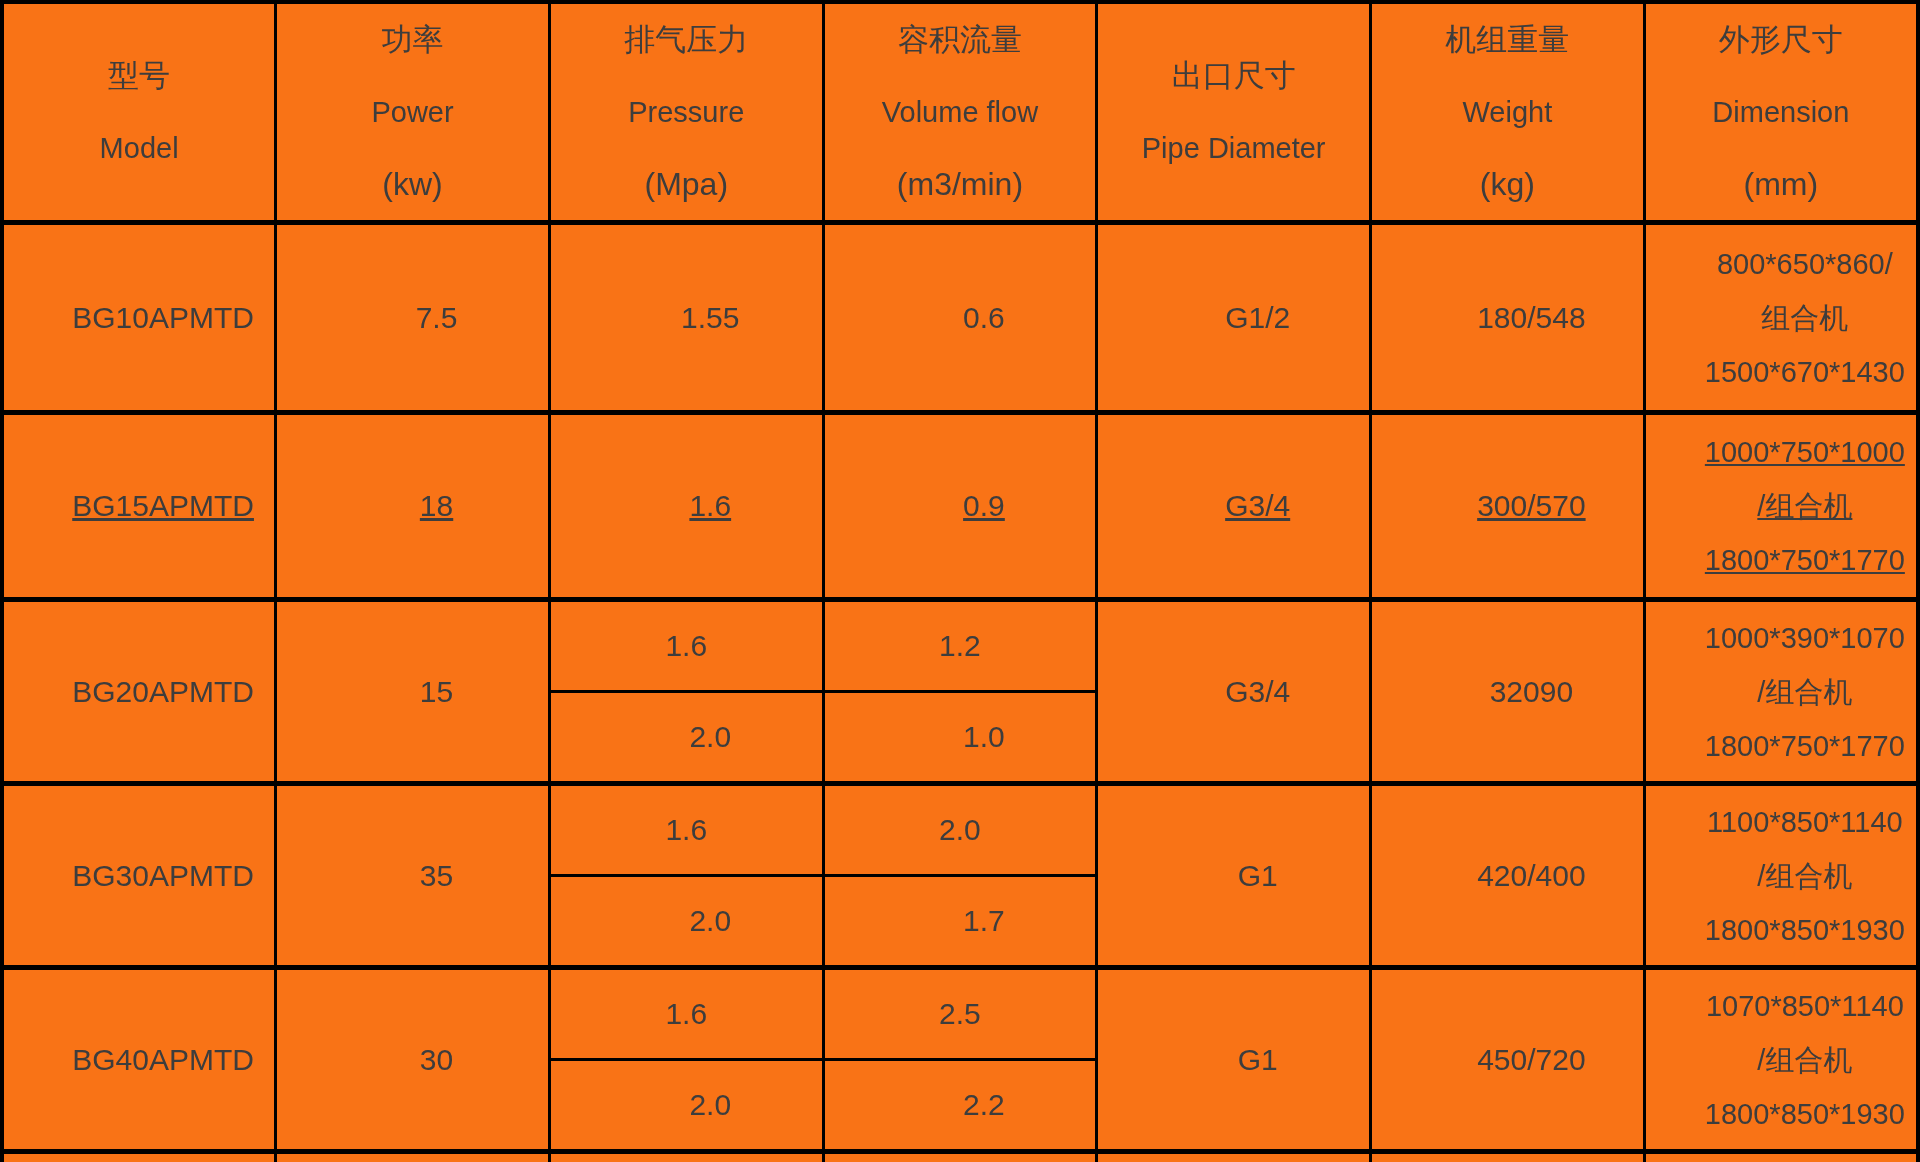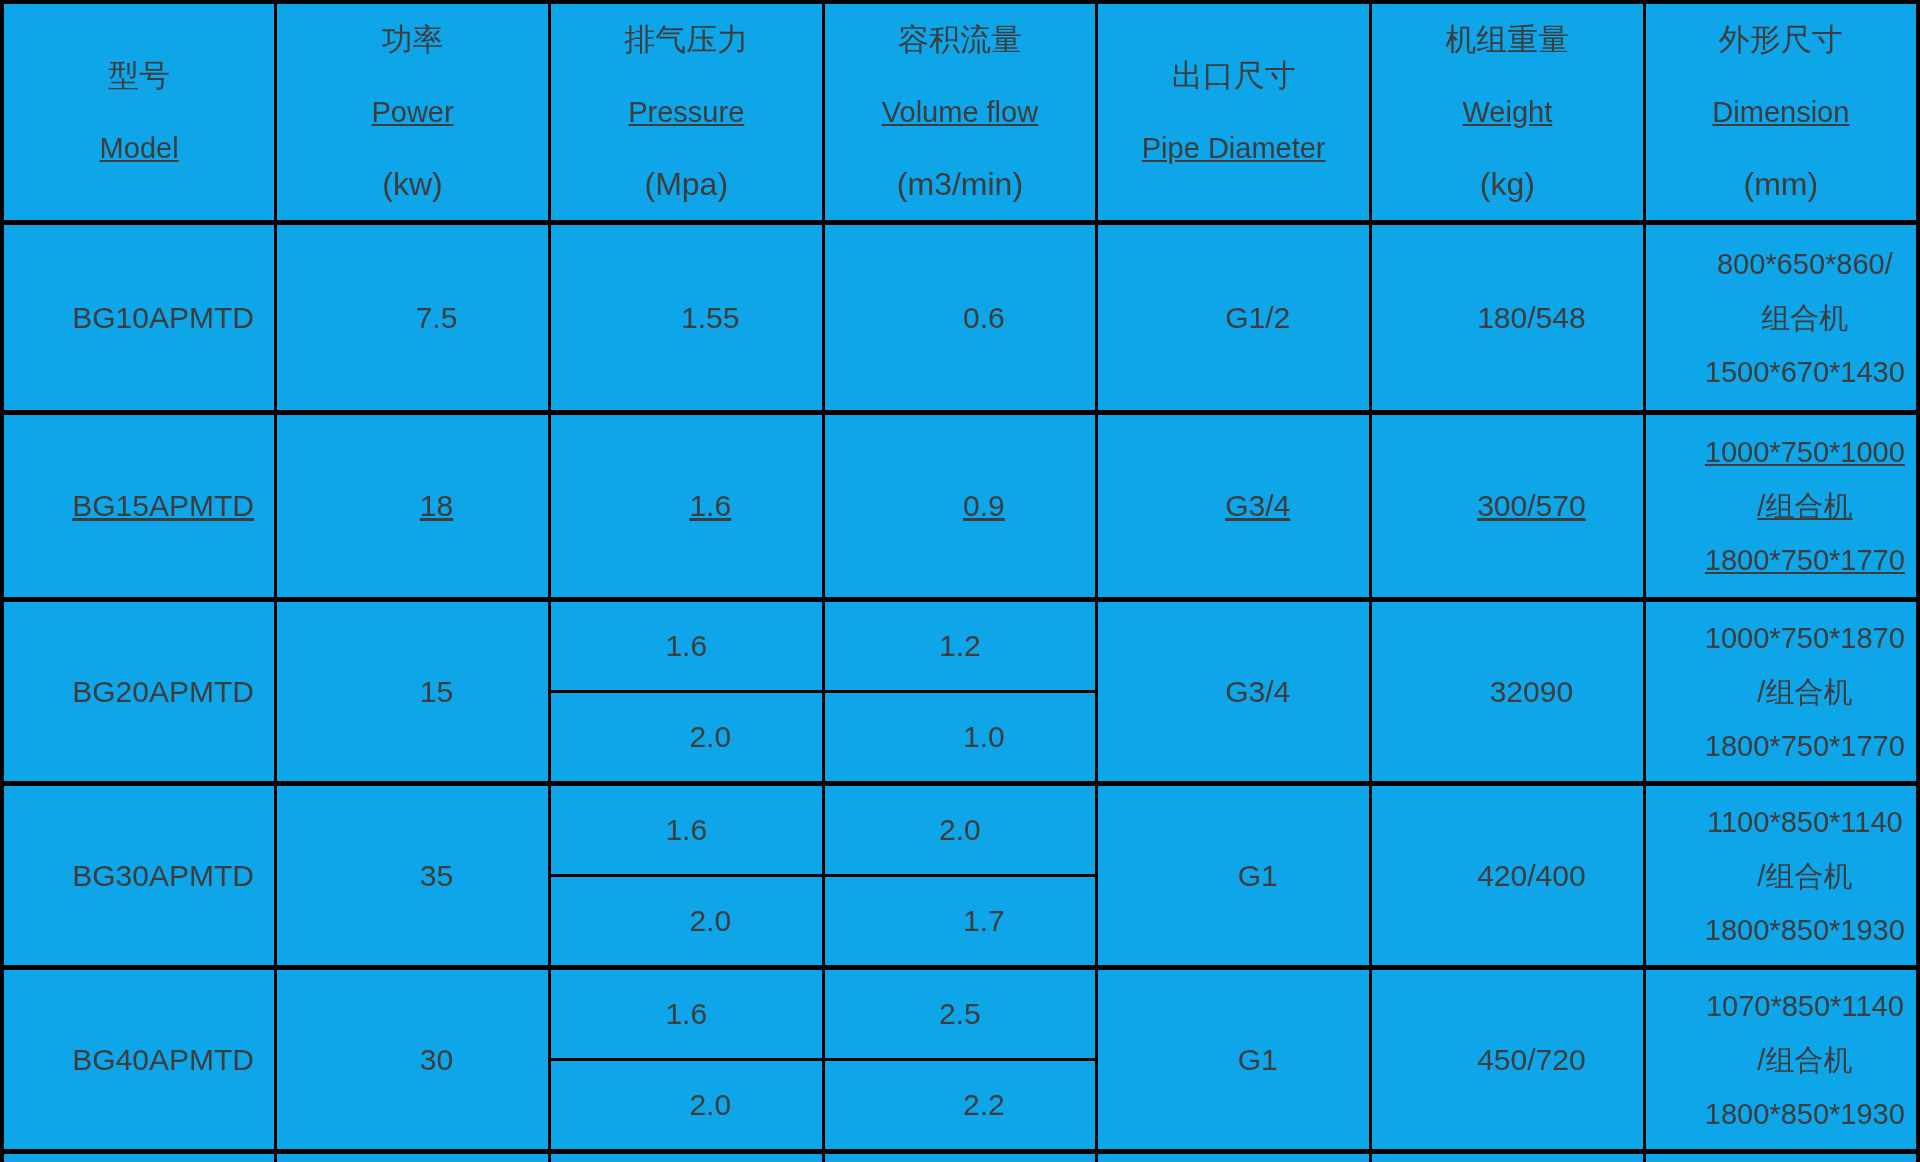--- a/index.html
+++ b/index.html
@@ -18,29 +18,29 @@
     border: 4px solid #000000;
   }
   table.spec col { width: 14.2857%; }
   td, th {
     border: 3px solid #000000;
     text-align: center;
     vertical-align: middle;
     padding: 0;
     color: #3d3d3d;
     font-weight: 300;
-    background: #0ea5e9;
+    background: #f97316;
   }
   
   .hb { border-bottom-width: 5px; padding-left: 48px; }
   th { border-bottom-width: 5px; height: 216px; }
   
   .hwrap { display: flex; flex-direction: column; justify-content: center; align-items: center; }
   .h-zh   { height: 72px; line-height: 72px; font-size: 31px; }
-  .h-en   { height: 72px; line-height: 72px; font-size: 29px; text-decoration: underline; }
+  .h-en   { height: 72px; line-height: 72px; font-size: 29px; }
   .h-unit { height: 72px; line-height: 72px; font-size: 32px; }
   
   .r1 td { height: 185px; }
   .r2 td { height: 182px; text-decoration: underline; }
   .sub td { height: 88px; }
   td { font-size: 30px; }
   .dim div { line-height: 54px; font-size: 29px; }
   .sliver td { height: 40px; border-top-width: 5px; }
 </style>
 </head>
@@ -138,21 +138,21 @@
     </tr>
 
     <tr class="sub">
       <td class="hb" rowspan="2">BG20APMTD</td>
       <td class="hb" rowspan="2">15</td>
       <td>1.6</td>
       <td>1.2</td>
       <td class="hb" rowspan="2">G3/4</td>
       <td class="hb" rowspan="2">32090</td>
       <td class="hb dim" rowspan="2">
-        <div>1000*750*1870</div>
+        <div>1000*390*1070</div>
         <div>/组合机</div>
         <div>1800*750*1770</div>
       </td>
     </tr>
     <tr class="sub">
       <td class="hb">2.0</td>
       <td class="hb">1.0</td>
     </tr>
 
     <tr class="sub">

